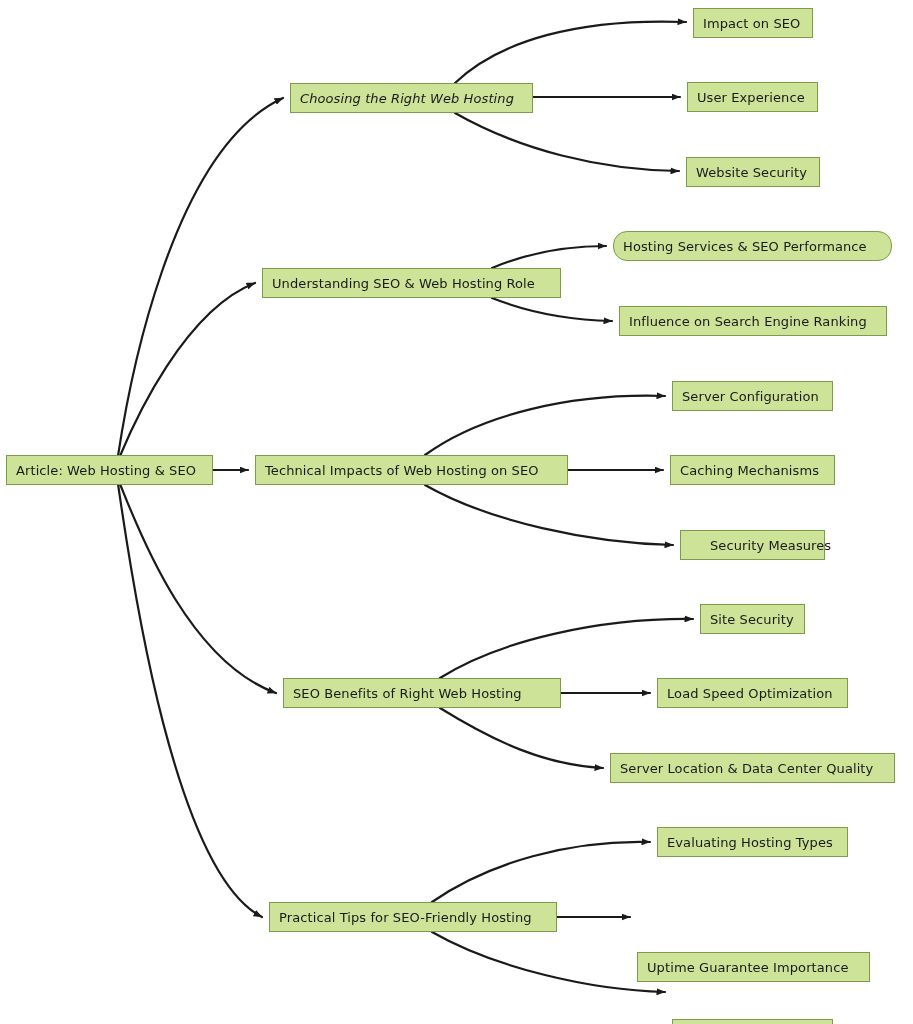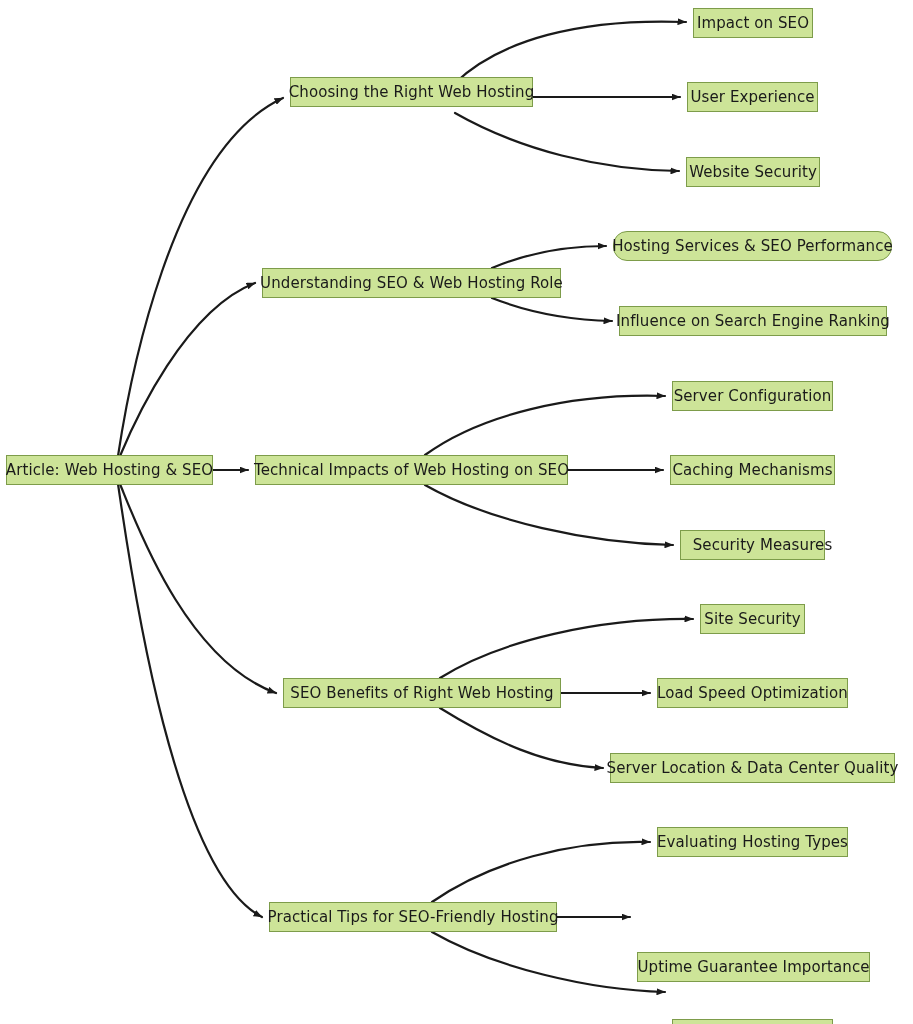--- a/index.html
+++ b/index.html
@@ -25,25 +25,24 @@
     top: 0;
     width: 913px;
     height: 1024px;
     pointer-events: none;
   }
   .node {
     position: absolute;
     box-sizing: border-box;
     display: flex;
     align-items: center;
-    justify-content: center;
     background: #cde498;
     border: 1px solid #7d9c4a;
     color: #1a1a1a;
-    font-size: 15px;
+    font-size: 13px;
     line-height: 1;
     white-space: nowrap;
     height: 30px;
     letter-spacing: 0.1px;
   }
   .node .node-label {
     display: block;
     padding: 0 9px;
   }
 </style>
@@ -78,21 +77,21 @@
         <path d="M 432,902 C 490,862 570,840 650,842" marker-end="url(#arrowhead)"></path>
         <path d="M 557,917 L 630,917" marker-end="url(#arrowhead)"></path>
         <path d="M 432,932 C 495,968 590,990 665,992" marker-end="url(#arrowhead)"></path>
       </g>
   </svg>
 
   <div id="nodes-layer">
       <div class="node node-root" style="left: 6px; top: 455px; width: 207px; height: 30px;">
         <span class="node-label">Article: Web Hosting &amp; SEO</span>
       </div>
-      <div class="node node-branch" style="left: 290px; top: 77px; width: 243px; height: 30px;">
+      <div class="node node-branch" style="left: 290px; top: 83px; width: 243px; height: 30px; font-style: italic;">
         <span class="node-label">Choosing the Right Web Hosting</span>
       </div>
       <div class="node node-leaf" style="left: 693px; top: 8px; width: 120px; height: 30px;">
         <span class="node-label">Impact on SEO</span>
       </div>
       <div class="node node-leaf" style="left: 687px; top: 82px; width: 131px; height: 30px;">
         <span class="node-label">User Experience</span>
       </div>
       <div class="node node-leaf" style="left: 686px; top: 157px; width: 134px; height: 30px;">
         <span class="node-label">Website Security</span>

